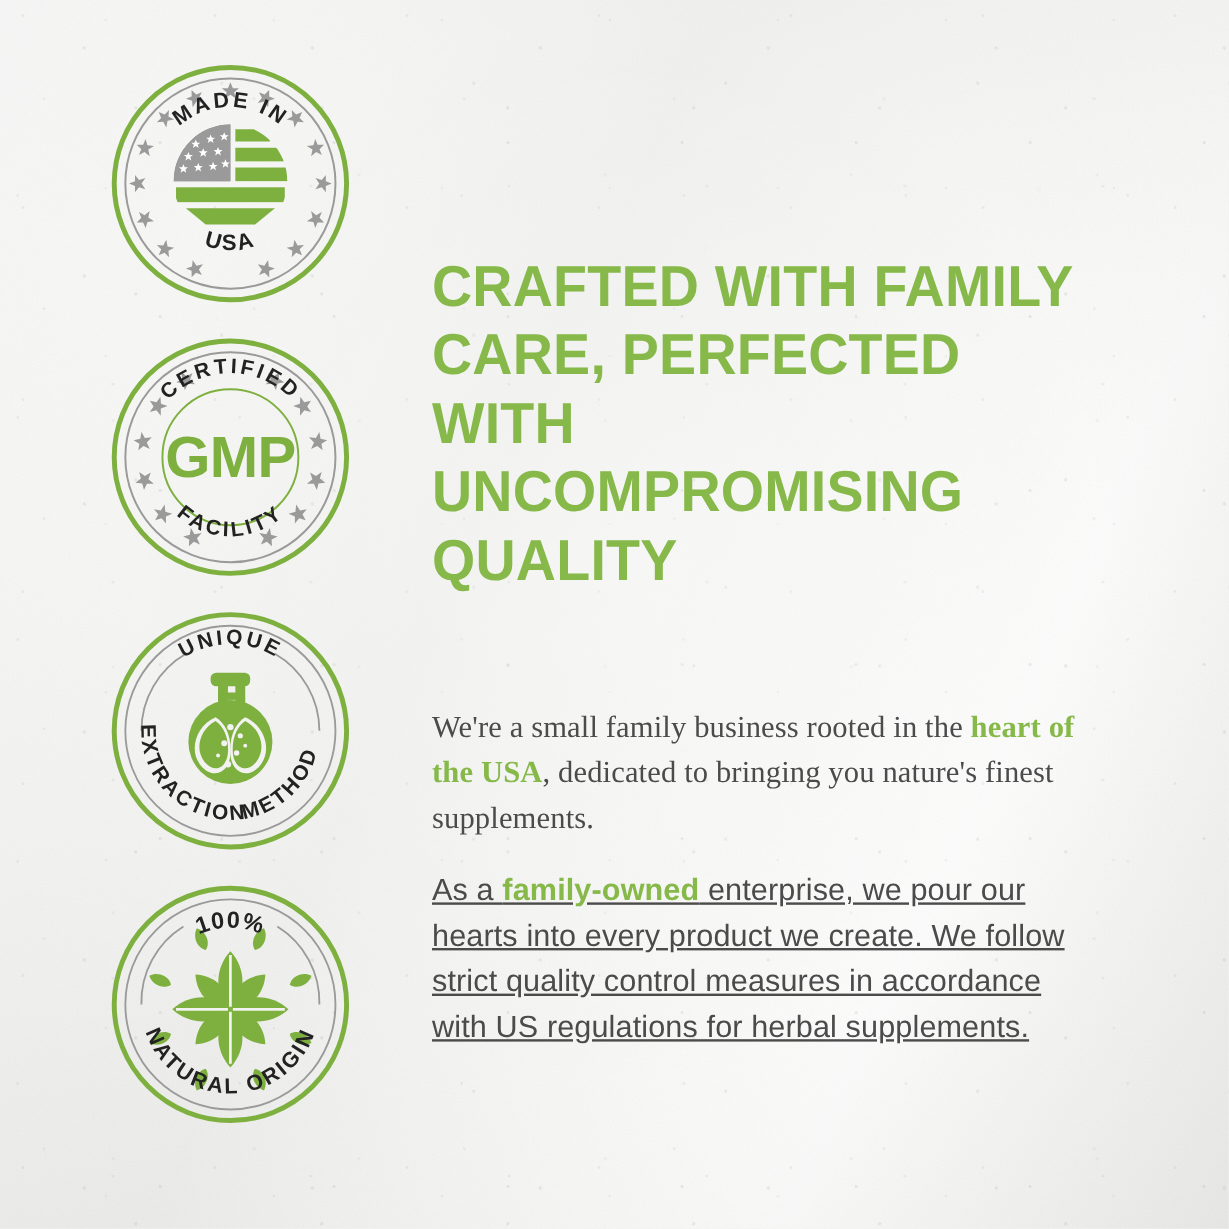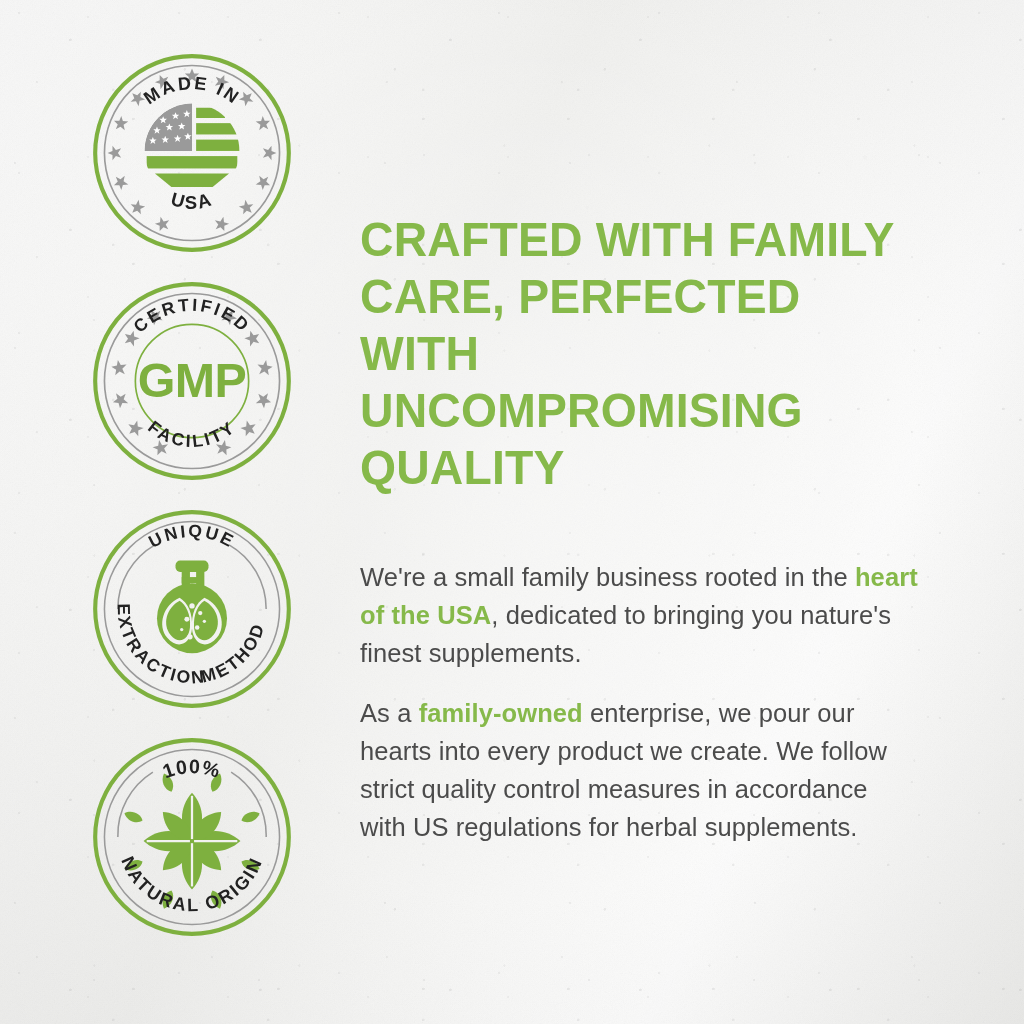--- a/index.html
+++ b/index.html
@@ -66,22 +66,22 @@
     text-transform:uppercase;
   }
   .body-copy{
     margin:0;padding:0;
     color:#4b4b4b;
     font-size:25.5px;
     line-height:38px;
     font-weight:400;
     letter-spacing:.1px;
   }
-  .p1{margin-top:62px;}
-  .p2{margin-top:22px;}
+  .p1{margin-top:91px;font-family:Liberation Serif, serif;}
+  .p2{margin-top:22px;text-decoration:underline;}
   .hl{color:#86b94a;font-weight:700;}
 </style>
 </head>
 <body>
 
 <div id="page"></div>
 
 <svg id="grain" viewBox="0 0 1024 1024" preserveAspectRatio="none">
   <defs>
     <filter id="noiseFilter">

